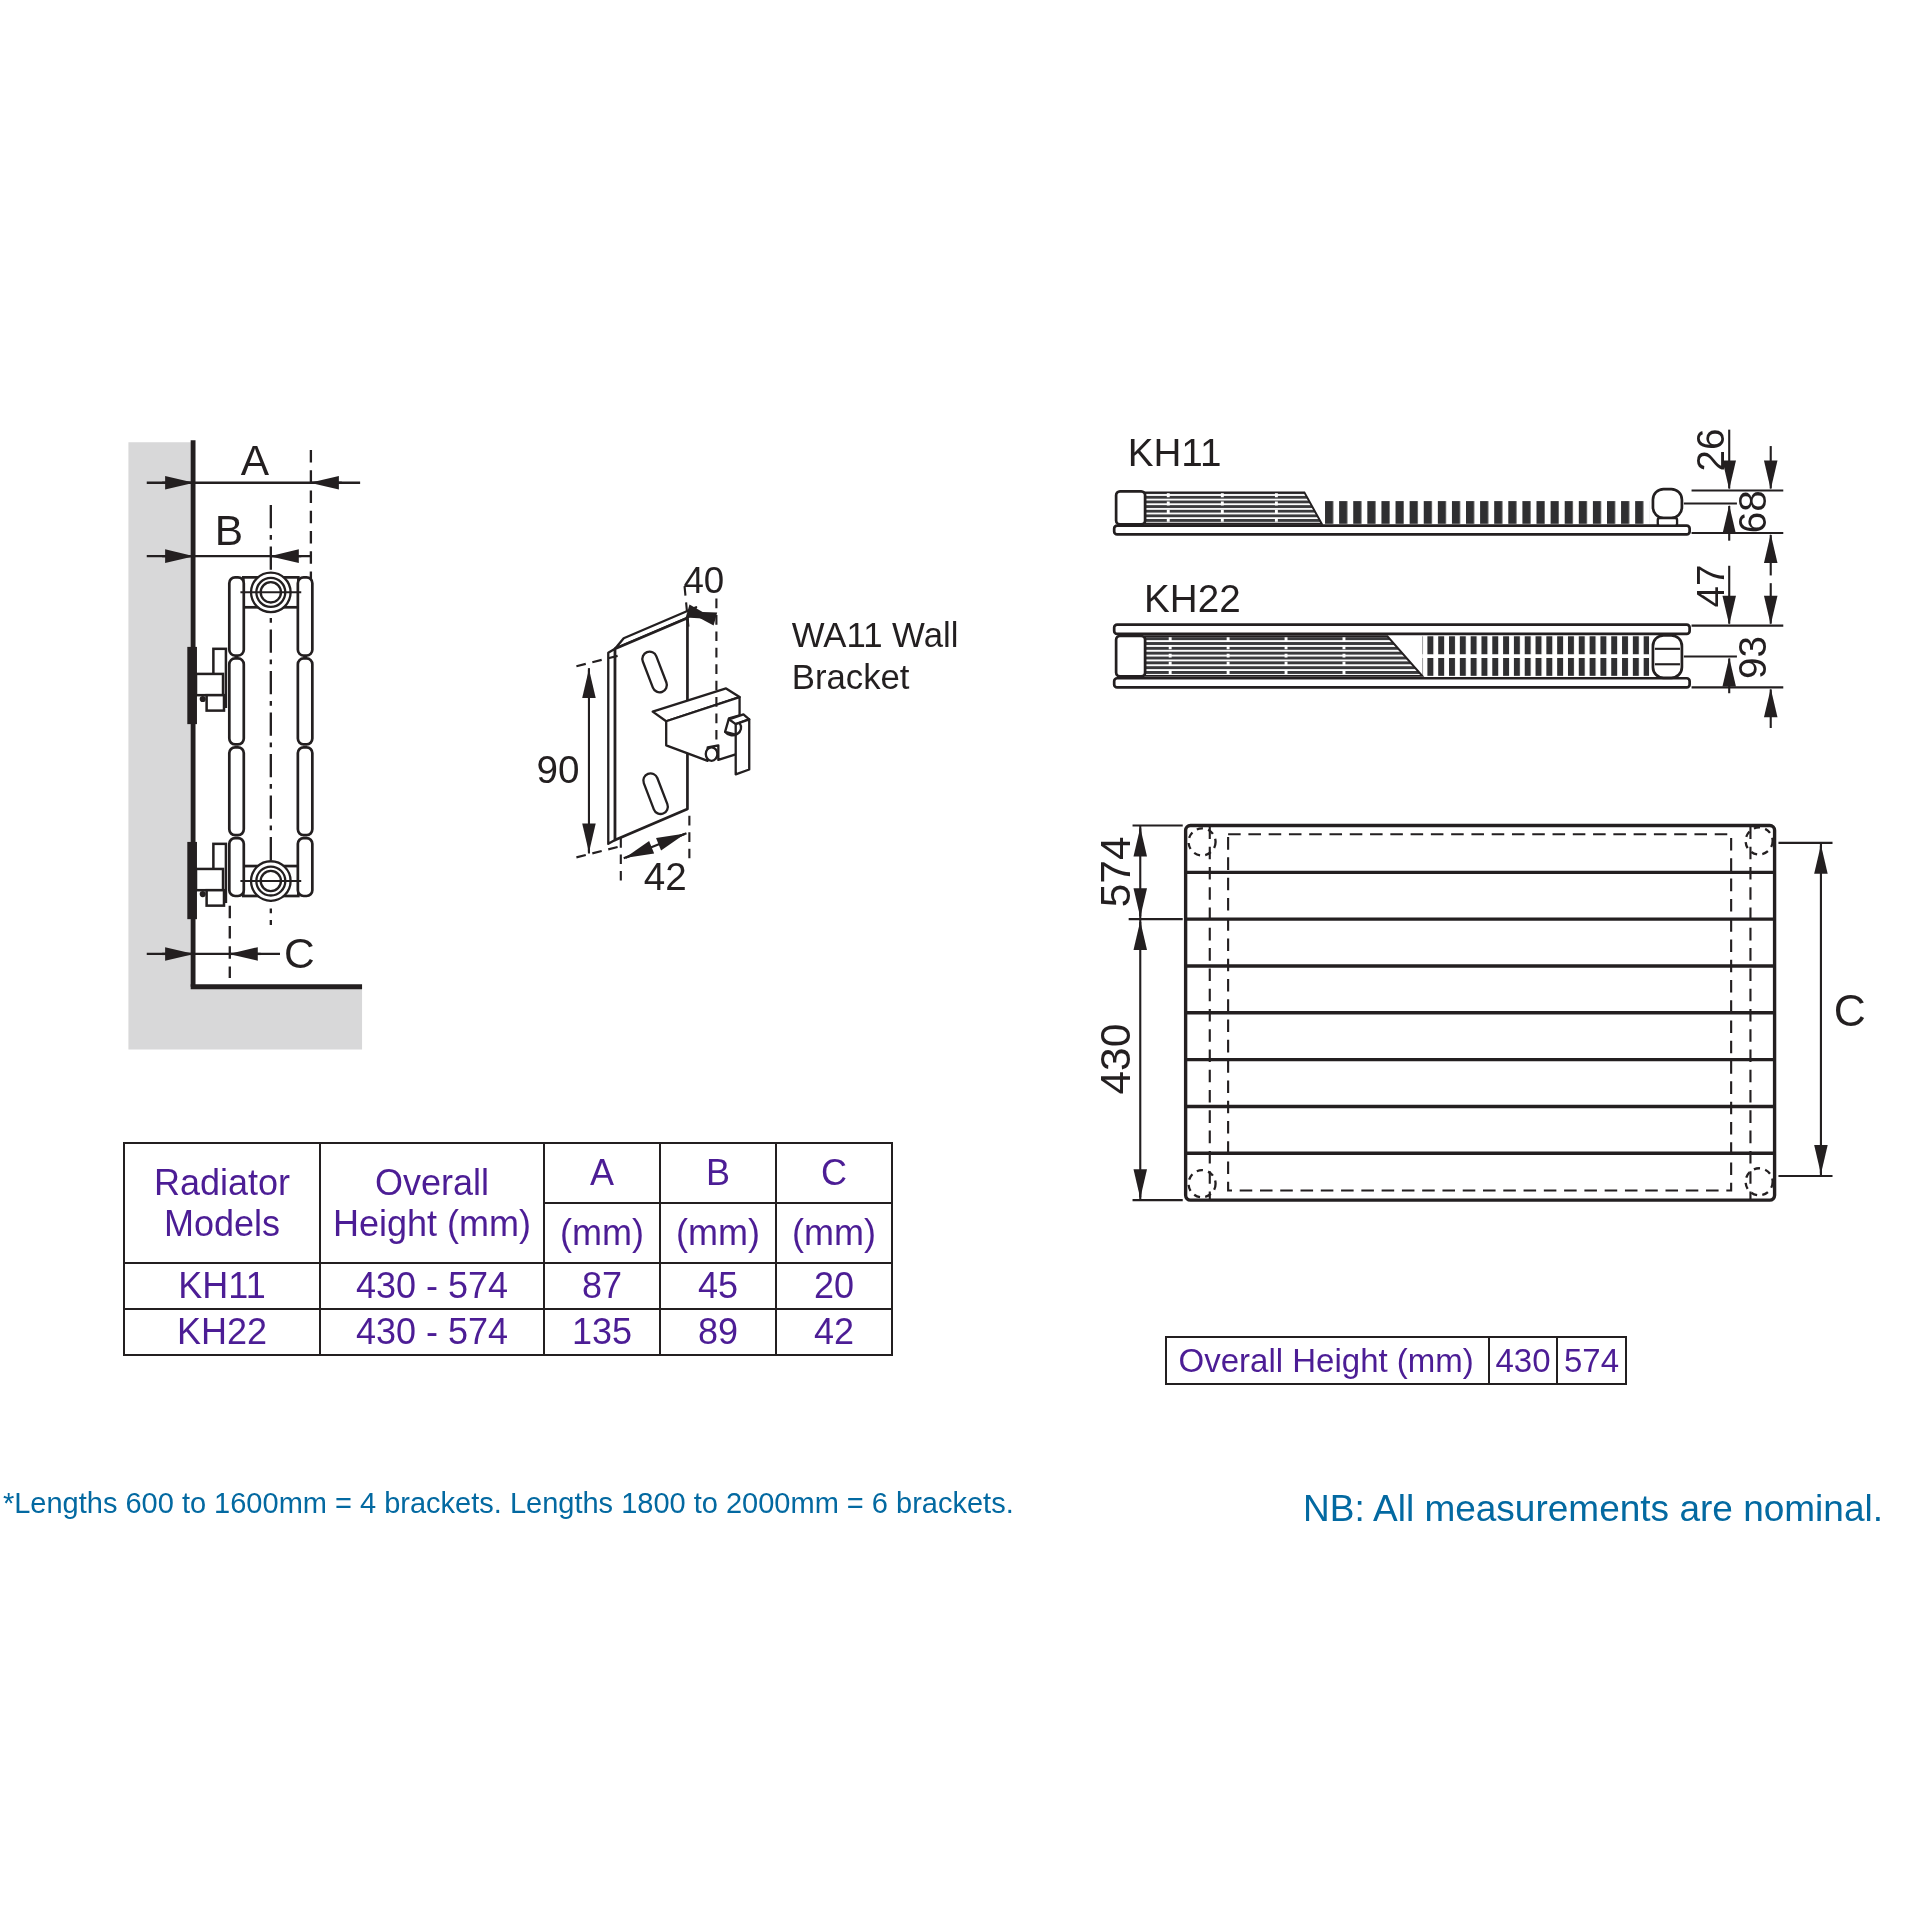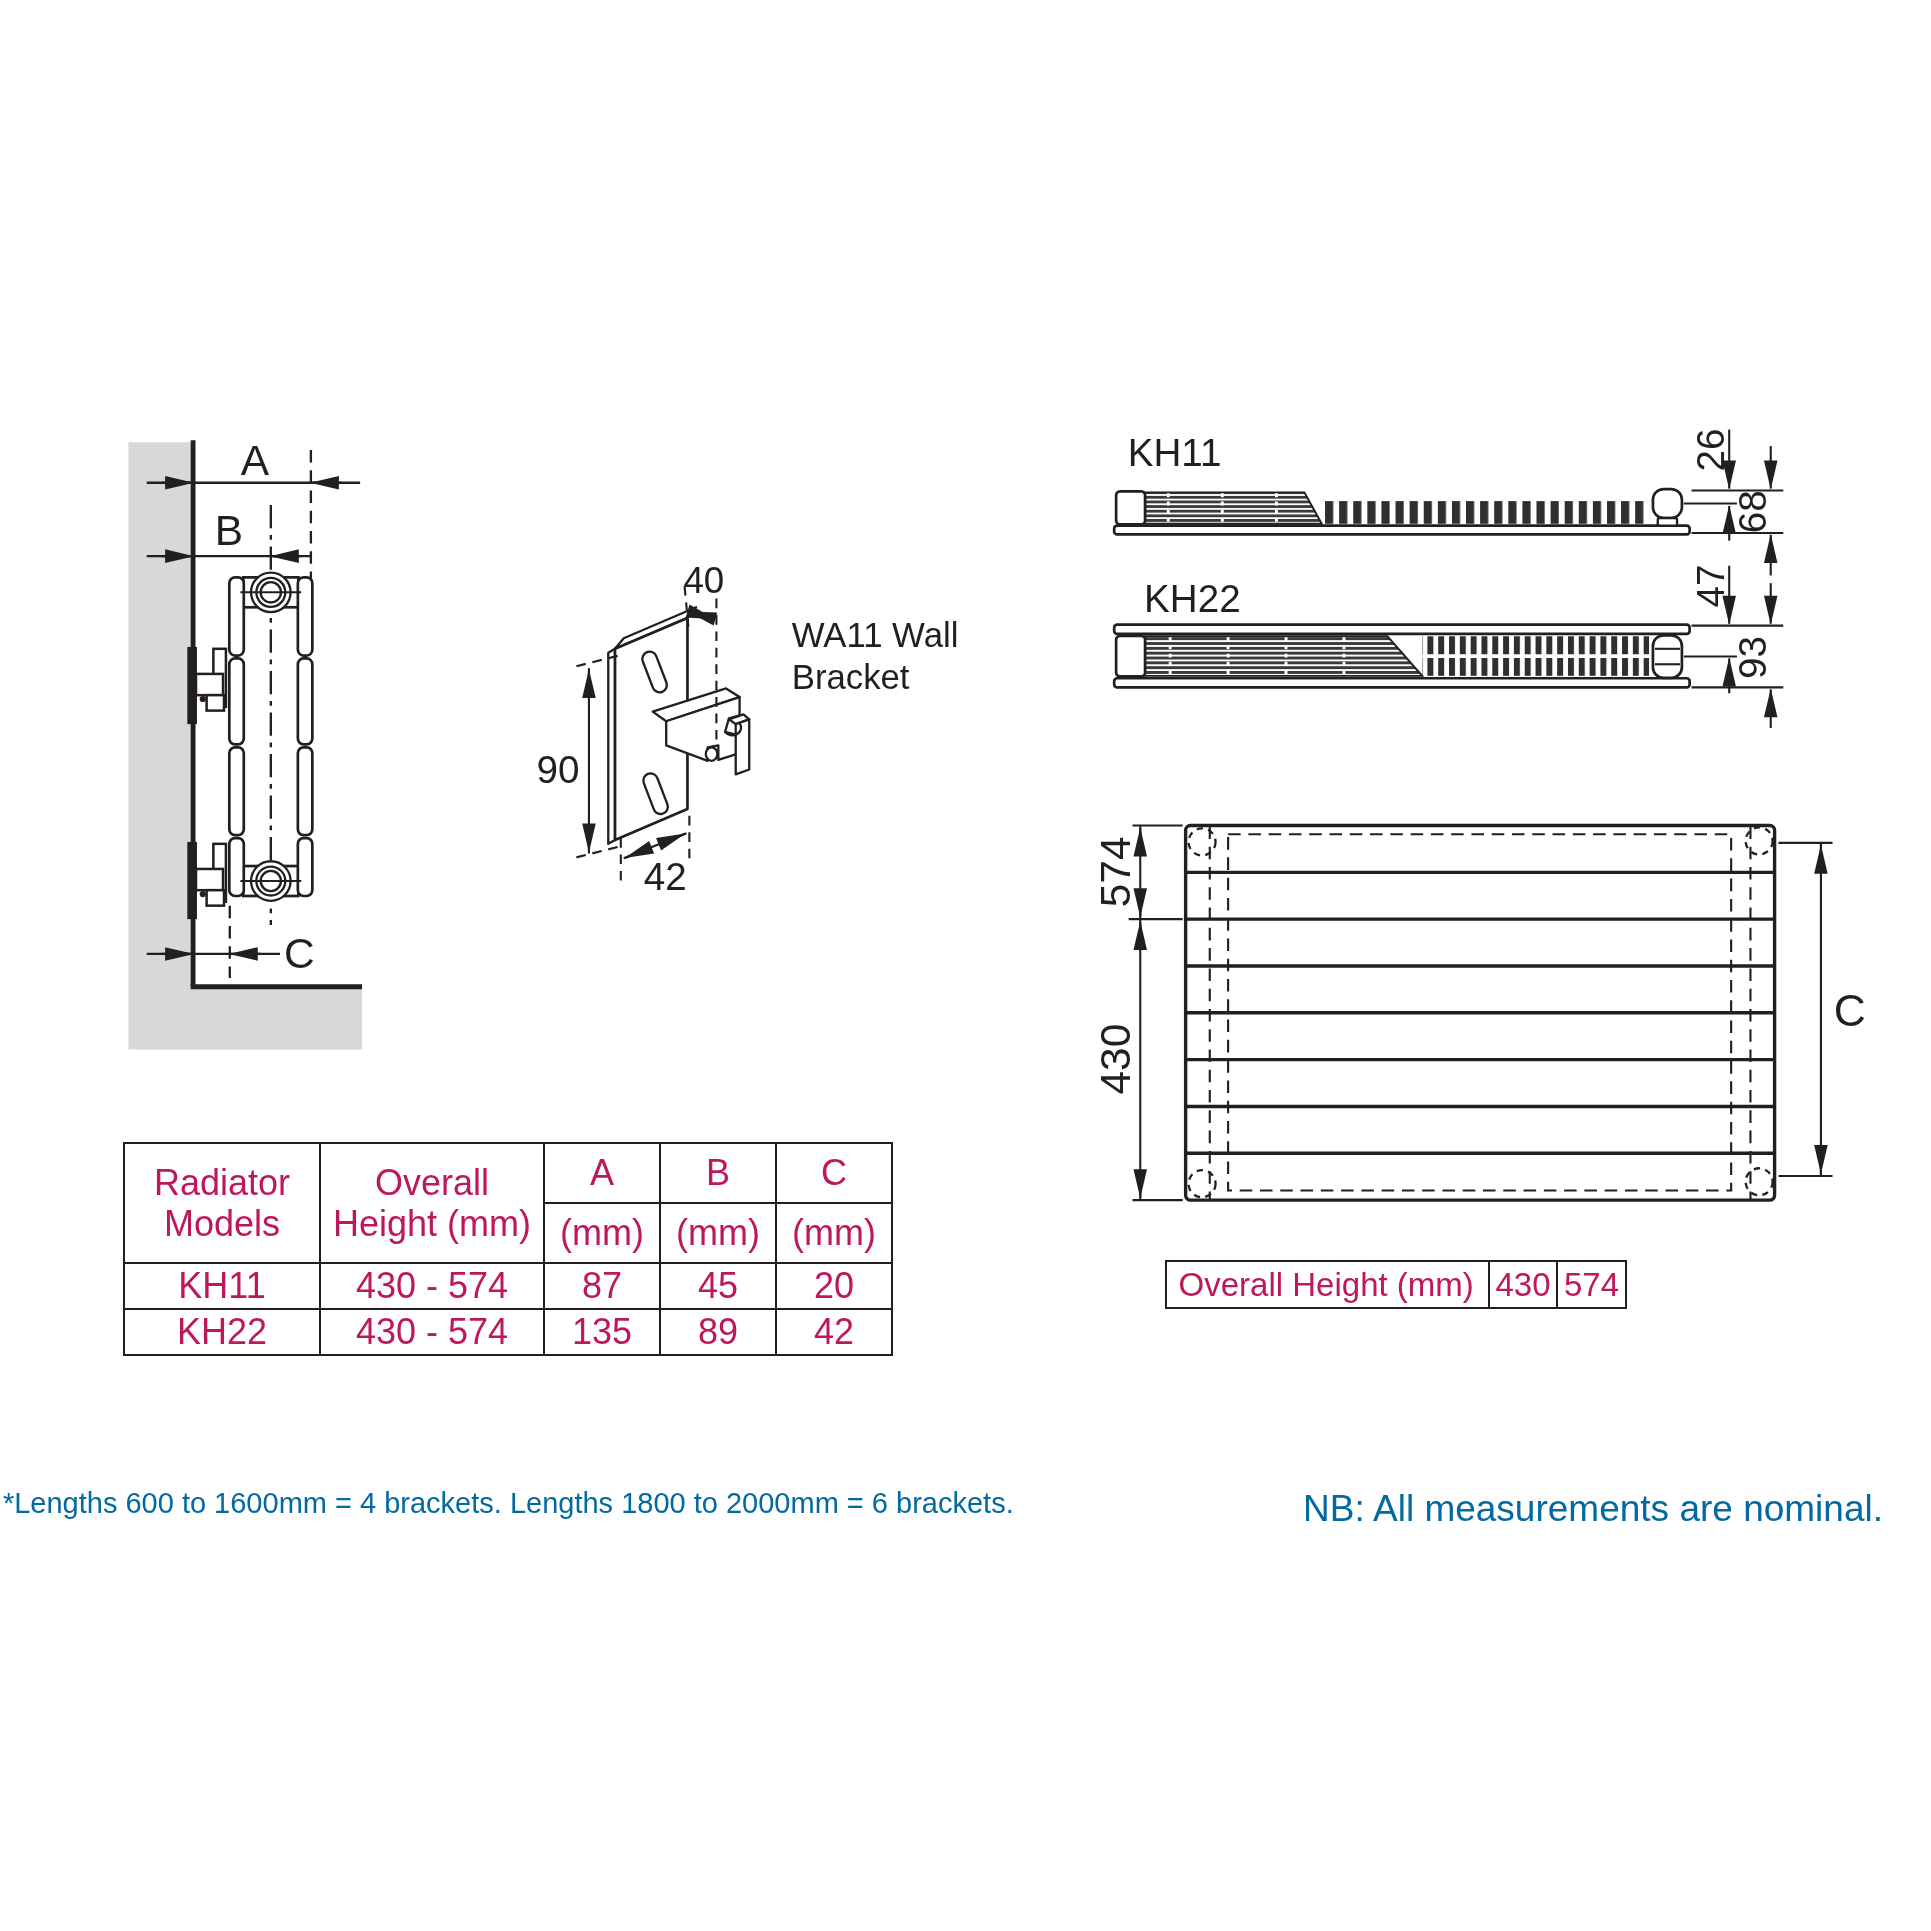--- a/index.html
+++ b/index.html
@@ -4,26 +4,26 @@
 <style>
   html,body{margin:0;padding:0;background:#ffffff;}
   body{width:1931px;height:1931px;position:relative;font-family:"Liberation Sans",sans-serif;color:#231f20;}
   svg text{font-family:"Liberation Sans",sans-serif;fill:#231f20;}
   .lbl{font-size:44px;}
   .lbl-s{font-size:40px;}
   .lbl-m{font-size:38px;}
   .kh{font-size:40px;}
   .wa{font-size:36px;}
   table{border-collapse:collapse;position:absolute;table-layout:fixed;background:#fff;}
-  td{border:2.9px solid #231f20;text-align:center;vertical-align:middle;font-size:36px;color:#be185d;line-height:1.15;}
+  td{border:2.9px solid #231f20;text-align:center;vertical-align:middle;font-size:36px;color:#4c1d95;line-height:1.15;}
   .models-table{left:123px;top:1142px;width:768px;}
   .models-table .h1 td{height:56px;}
   .models-table .h2 td{height:56px;}
   .models-table .dr td{height:42px;}
-  .spacing-table{left:1165px;top:1260px;width:460px;font-size:33px;}
+  .spacing-table{left:1165px;top:1336px;width:460px;font-size:33px;}
   .spacing-table td{height:43px;font-size:33px;}
   .spacing-table td.sl{text-align:left;padding-left:11.6px;}
   .note{position:absolute;white-space:nowrap;color:#0369a1;}
   .note-left{left:2.9px;top:1487px;font-size:29px;}
   .note-right{right:48px;top:1488px;font-size:37px;}
 </style>
 </head>
 <body>
 
 <svg width="1931" height="1931" viewBox="0 0 2000 2000" style="position:absolute;left:0;top:0;">

